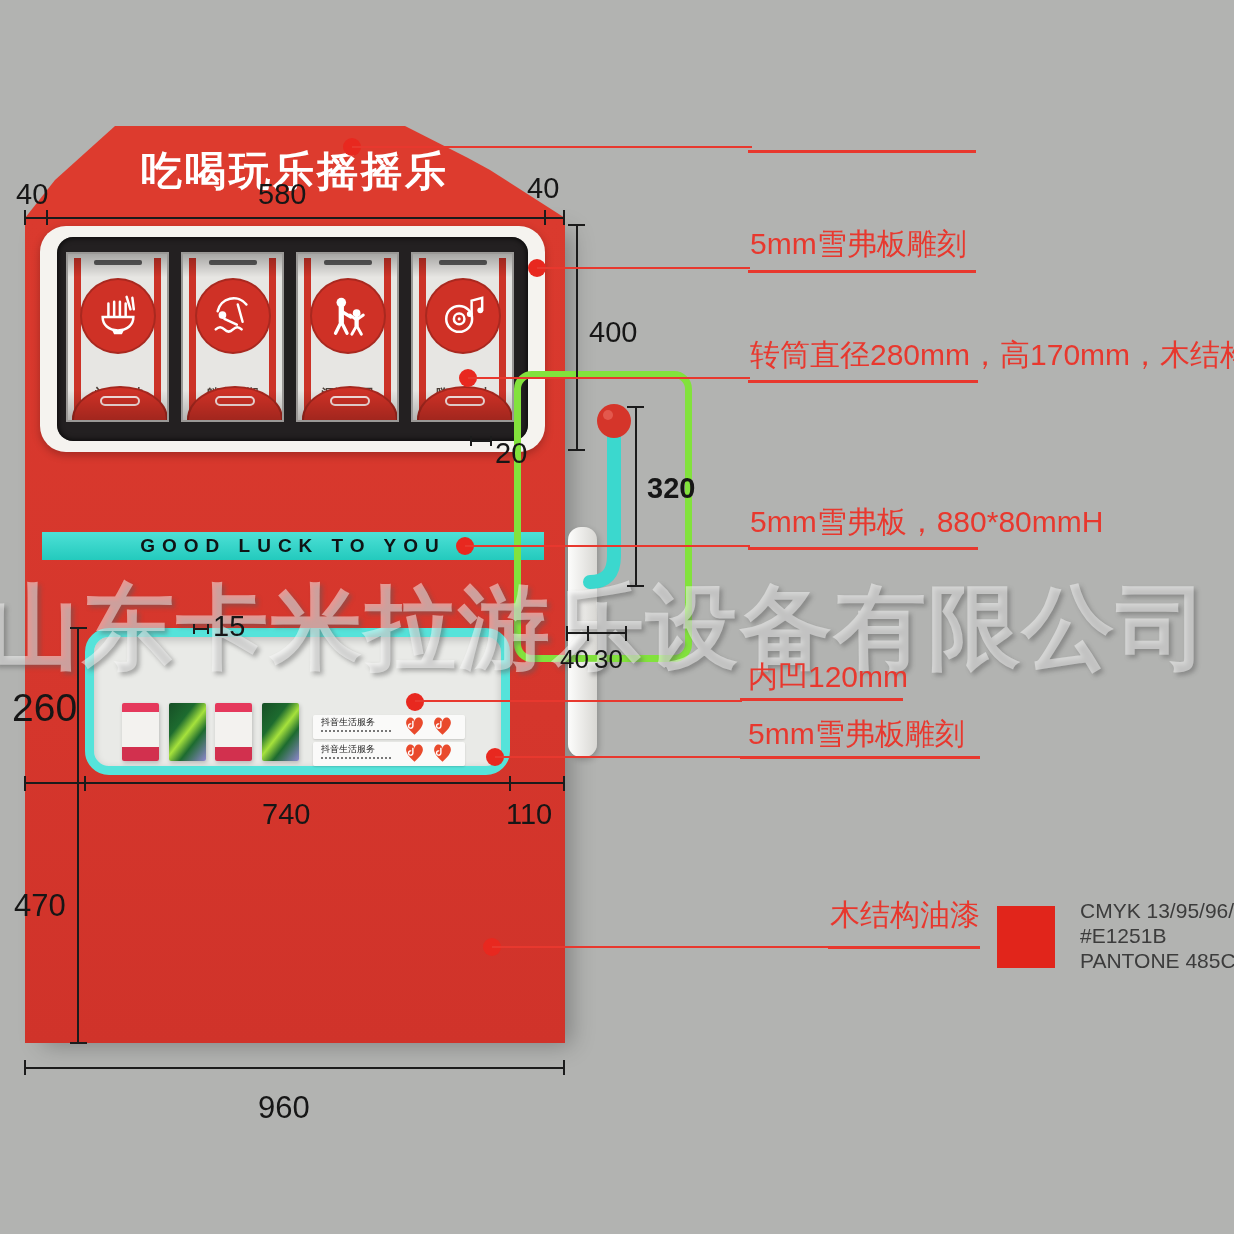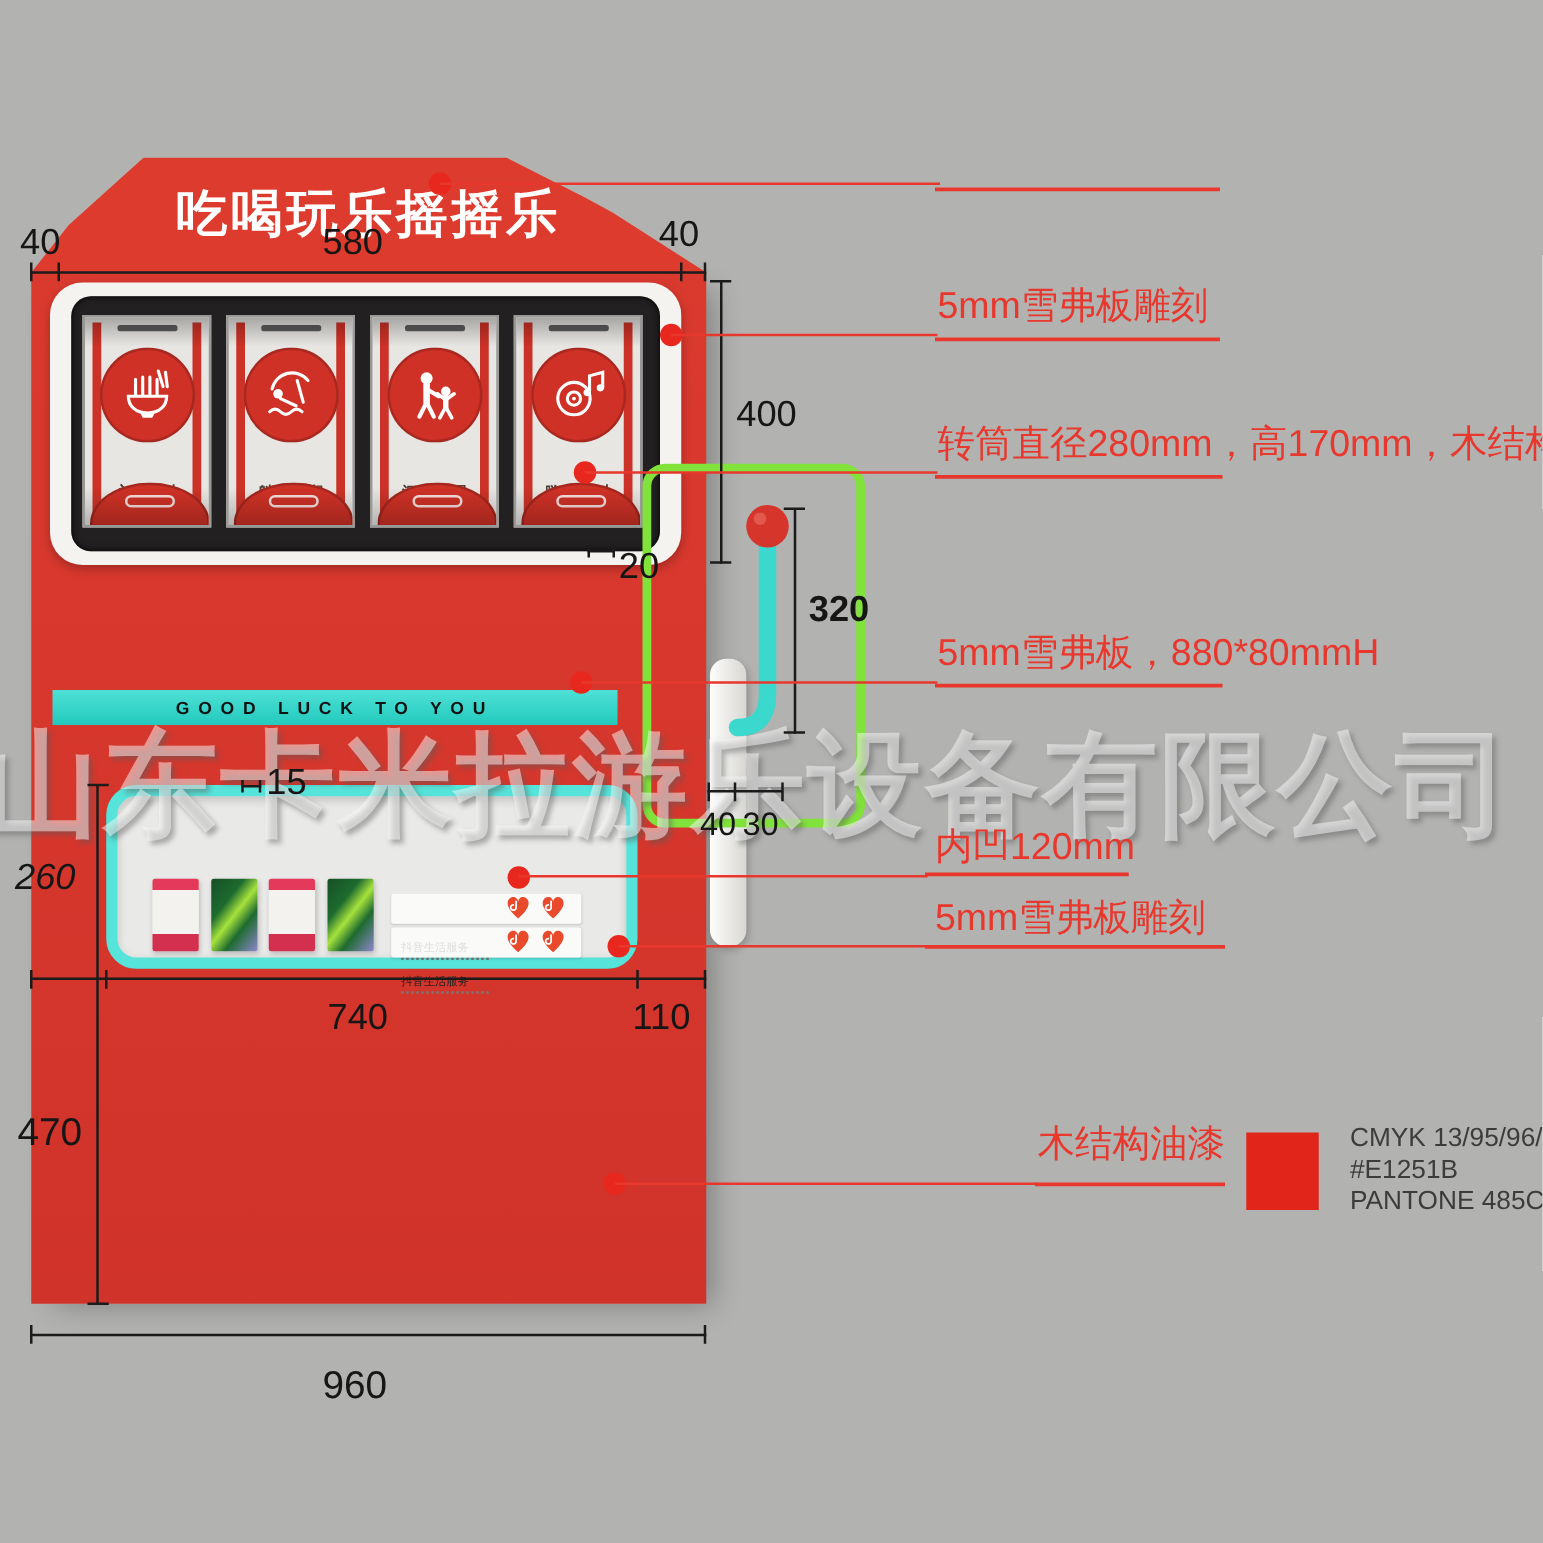--- a/index.html
+++ b/index.html
@@ -39,33 +39,33 @@
   .reel .circle{position:absolute;left:50%;top:24px;width:76px;height:76px;margin-left:-38px;
         background:#cf3126;border-radius:50%;border:2px solid rgba(0,0,0,0.18);box-sizing:border-box;
         display:flex;align-items:center;justify-content:center;}
   .reel .rlabel{position:absolute;left:0;right:0;top:131px;text-align:center;
         font-size:13px;font-weight:bold;color:#4b3f38;}
   .reel .barc{position:absolute;left:50%;bottom:-32px;width:92px;height:62px;margin-left:-46px;
         background:#cf3126;border-radius:50%;border:2px solid rgba(0,0,0,0.2);}
   .reel .barc::after{content:"";position:absolute;left:26px;top:8px;width:36px;height:6px;
         border:2px solid rgba(255,255,255,.85);border-radius:6px;}
   .reel .shade{position:absolute;inset:0;background:linear-gradient(180deg,rgba(0,0,0,.28),rgba(0,0,0,0) 14%,rgba(0,0,0,0) 82%,rgba(0,0,0,.22));pointer-events:none;}
-  .banner{position:absolute;left:42px;top:532px;width:452px;height:28px;
+  .banner{position:absolute;left:42px;top:532px;width:502px;height:28px;
           background:linear-gradient(180deg,#4ee0d6,#23cabd);
           display:flex;align-items:center;justify-content:center;
-          color:#101314;font-weight:bold;font-size:14px;letter-spacing:7px;white-space:nowrap;margin-top:20px;}
+          color:#101314;font-weight:bold;font-size:19px;letter-spacing:7px;white-space:nowrap;}
   .recess{position:absolute;left:85px;top:628px;width:425px;height:147px;border-radius:24px;
           border:9px solid #55e3da;box-sizing:border-box;background:#e9eae7;
           box-shadow:inset 0 3px 8px rgba(0,0,0,0.18);}
   .pbox{position:absolute;top:703px;width:37px;height:58px;border-radius:2px;box-shadow:1px 2px 4px rgba(0,0,0,.2);}
   .pbox.red{background:linear-gradient(180deg,#e5395c 0%,#e5395c 16%,#f3f2ef 16%,#f3f2ef 76%,#d2304e 76%);}
   .pbox.green{background:linear-gradient(128deg,#174f26 0%,#1d6b2f 32%,#a6e23c 50%,#1d6b2f 68%,#8f86cf 100%);}
   .strip{position:absolute;left:313px;width:152px;height:24px;background:rgba(253,253,252,0.85);
          border-radius:2px;box-shadow:0 1px 2px rgba(0,0,0,.15);padding:3px 0 0 8px;box-sizing:border-box;}
-  .strip .stxt{font-size:9px;color:#222;line-height:9px;white-space:nowrap;margin-top:36px;}
+  .strip .stxt{font-size:9px;color:#222;line-height:9px;white-space:nowrap;}
   .strip .dots{width:70px;border-bottom:2px dotted #777;margin-top:3px;}
   .heart{position:absolute;width:27px;height:26px;}
   .whitebar{position:absolute;left:568px;top:527px;width:29px;height:230px;border-radius:13px;
             background:linear-gradient(90deg,#fdfdfc,#d8d7d3);box-shadow:2px 3px 6px rgba(0,0,0,.2);}
   .greenbox{position:absolute;left:514px;top:371px;width:178px;height:291px;border-radius:18px;
             border:7px solid #82e23c;box-sizing:border-box;}
   .watermark{position:absolute;left:-12px;top:566px;font-size:92px;font-weight:bold;letter-spacing:2px;
              color:rgba(250,250,250,0.5);text-shadow:3px 3px 4px rgba(90,90,90,0.45);white-space:nowrap;z-index:40;}
   .ann{z-index:50;} 
   .swatch{position:absolute;left:997px;top:906px;width:58px;height:62px;background:#E1251B;}
@@ -241,21 +241,21 @@
   <div class="dim sm ann" style="left:560px;top:644px;">40</div>
   <div class="dim sm ann" style="left:594px;top:644px;">30</div>
 
   <div class="hline ann" style="left:193px;top:628px;width:16px;"></div>
   <div class="vtick ann" style="left:193px;top:624px;height:10px;"></div>
   <div class="vtick ann" style="left:207px;top:624px;height:10px;"></div>
   <div class="dim ann" style="left:213px;top:610px;">15</div>
 
   <div class="vline ann" style="left:77px;top:628px;height:155px;"></div>
   <div class="htick ann" style="left:70px;top:627px;"></div>
-  <div class="dim ann" style="left:12px;top:686px;font-size:29px;font-style:italic;">260</div>
+  <div class="dim ann" style="left:12px;top:686px;font-size:39px;">260</div>
   <div class="vline ann" style="left:77px;top:783px;height:260px;"></div>
   <div class="htick ann" style="left:70px;top:1042px;"></div>
   <div class="dim ann" style="left:14px;top:888px;font-size:31px;">470</div>
 
   <div class="hline ann" style="left:25px;top:782px;width:540px;"></div>
   <div class="vtick ann" style="left:24px;top:776px;"></div>
   <div class="vtick ann" style="left:84px;top:776px;"></div>
   <div class="vtick ann" style="left:509px;top:776px;"></div>
   <div class="vtick ann" style="left:563px;top:776px;"></div>
   <div class="dim ann" style="left:262px;top:798px;">740</div>

